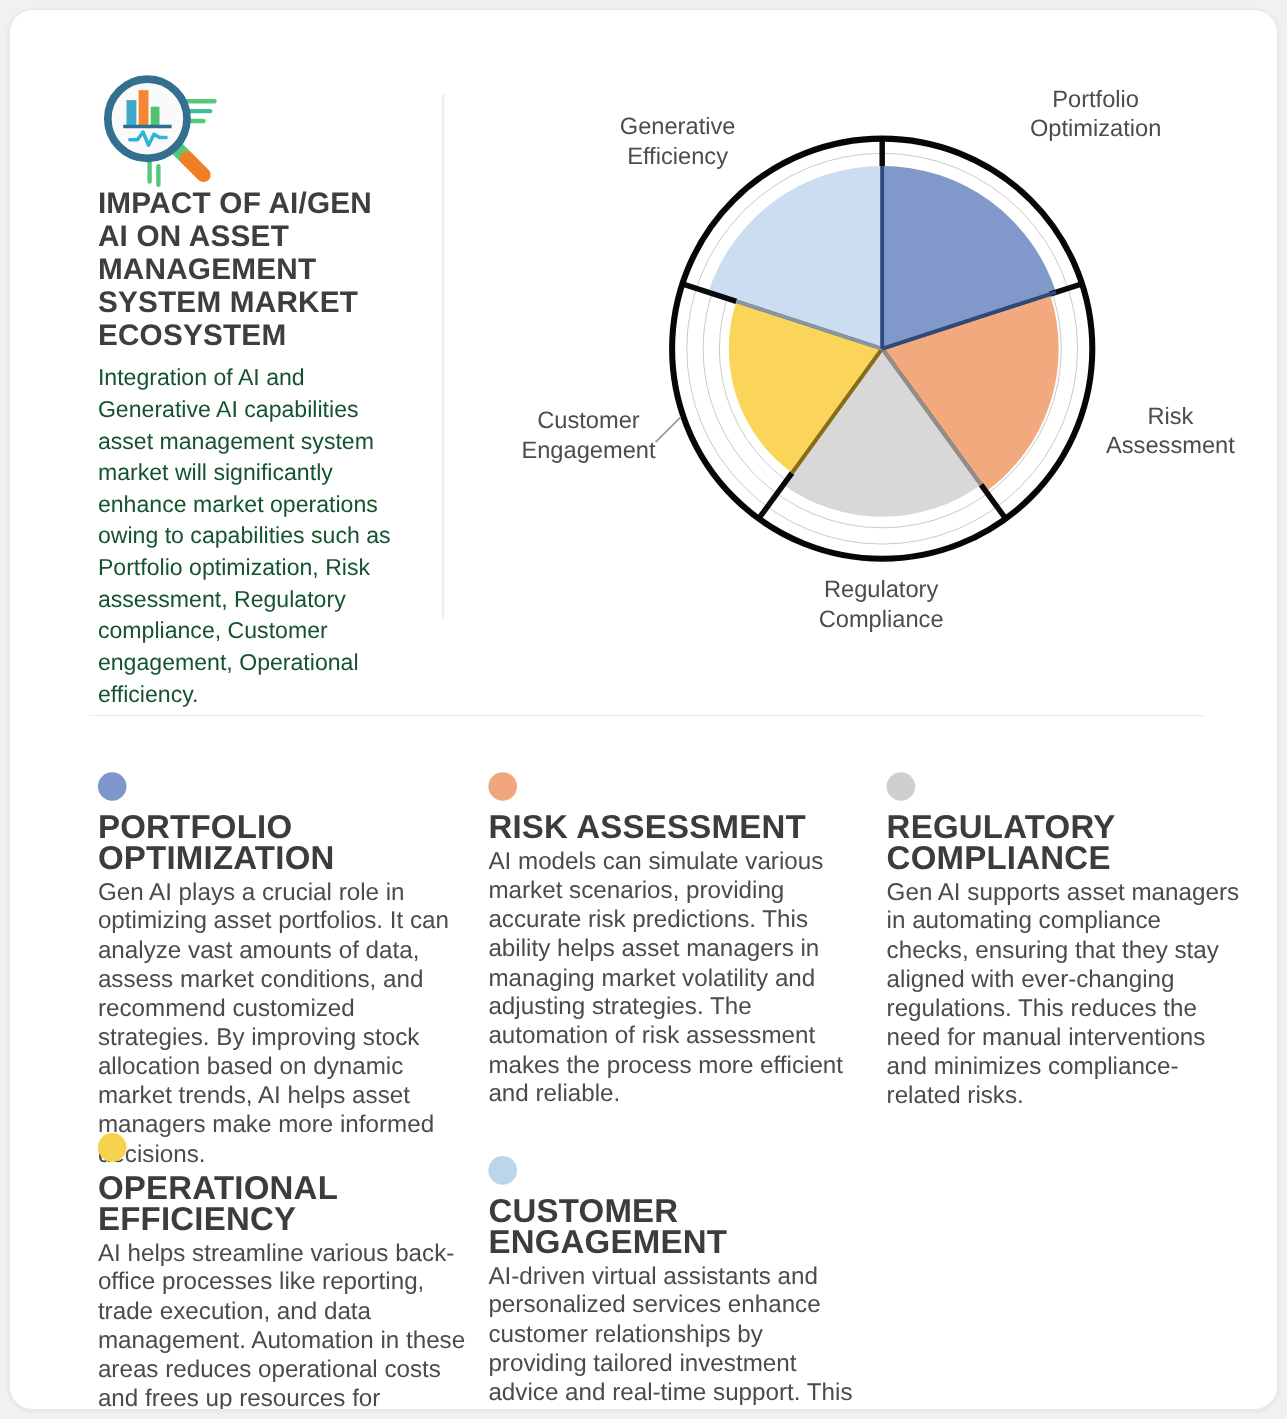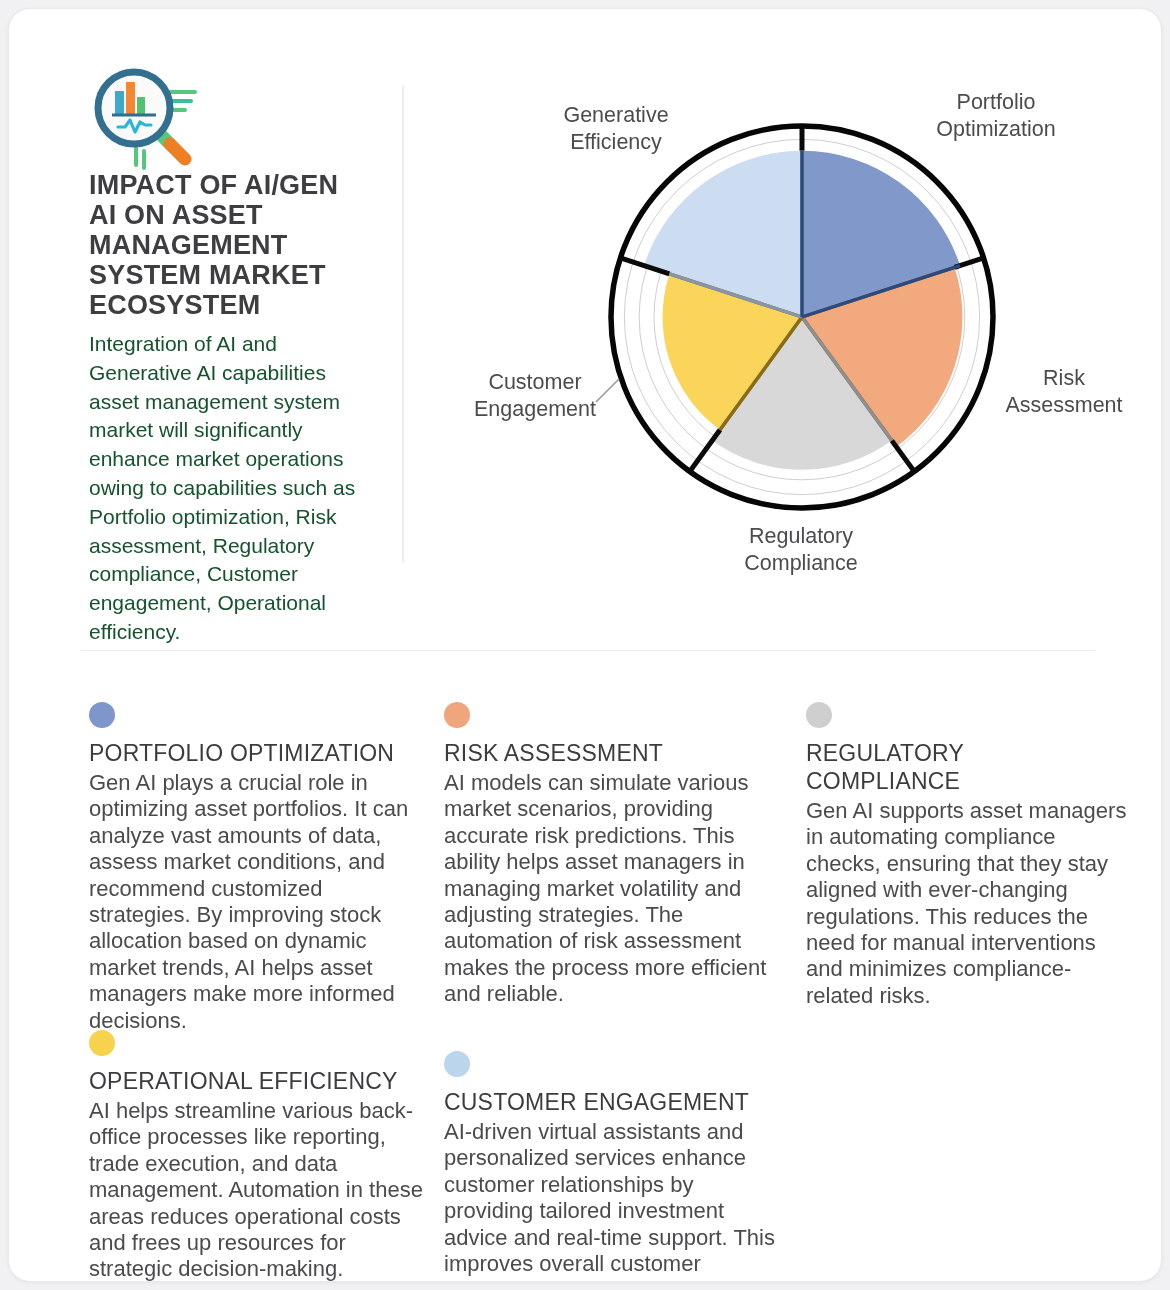--- a/index.html
+++ b/index.html
@@ -28,21 +28,21 @@
   .hdiv{position:absolute;left:72px;top:641px;width:1014px;height:1px;background:#ececee;}
   .chart-wrap{position:absolute;left:412px;top:52px;width:752px;height:578px;}
   .chart-wrap svg{position:absolute;left:0;top:0;}
   .chart-label{
     position:absolute;transform:translateX(-50%);text-align:center;
     font-size:21.5px;color:#4c4c4e;line-height:27px;white-space:nowrap;
   }
   .section{position:absolute;width:334px;}
   .dot{width:26px;height:26px;border-radius:50%;background:#ccc;}
   .section h3{
-    margin:11px 0 3px 0;font-size:23px;font-weight:normal;color:#3c3c3e;
+    margin:11px 0 3px 0;font-size:30px;font-weight:bold;color:#3c3c3e;
     line-height:28px;letter-spacing:0.2px;white-space:pre-line;
   }
   .section p{margin:0;font-size:22px;color:#4b4b4d;line-height:26.4px;}
   .sec-0{left:80px;top:693px;}
   .sec-1{left:435px;top:693px;}
   .sec-2{left:797px;top:693px;width:322px;}
   .sec-3{left:80px;top:1021px;}
   .sec-4{left:435px;top:1042px;}
 </style>
 </head>
@@ -110,21 +110,21 @@
         <line x1="381" y1="256" x2="299.0451022728605" y2="368.8012395256989" stroke="#8a6d12" stroke-width="3.4"></line>
         <line x1="381" y1="256" x2="248.39418993296673" y2="212.91376047430103" stroke="#8a6d12" stroke-width="3.4"></line>
         <line x1="381" y1="256" x2="248.39418993296673" y2="212.91376047430103" stroke="#8595aa" stroke-width="3.4"></line>
         <line x1="381" y1="256" x2="380.99999999999994" y2="89.83000000000001" stroke="#8595aa" stroke-width="3.4"></line>
         <line x1="381" y1="256" x2="381" y2="89.83000000000001" stroke="#2b4a7f" stroke-width="3.4"></line>
         <line x1="381" y1="256" x2="539.0370613127657" y2="204.650646044715" stroke="#2b4a7f" stroke-width="3.4"></line>
         <circle cx="381" cy="256" r="191" fill="none" stroke="#060606" stroke-width="5.5"></circle>
         <line x1="175" y1="341" x2="198" y2="318" stroke="#9a9a9a" stroke-width="1.6"></line>
       </svg>
     <div id="chart-labels">
-        <div class="chart-label" style="left: 575px; top: 28px;">
+        <div class="chart-label" style="left: 575px; top: 16px;">
           <div>Portfolio</div>
           <div>Optimization</div>
         </div>
         <div class="chart-label" style="left: 643px; top: 304px;">
           <div>Risk</div>
           <div>Assessment</div>
         </div>
         <div class="chart-label" style="left: 380px; top: 462px;">
           <div>Regulatory</div>
           <div>Compliance</div>

